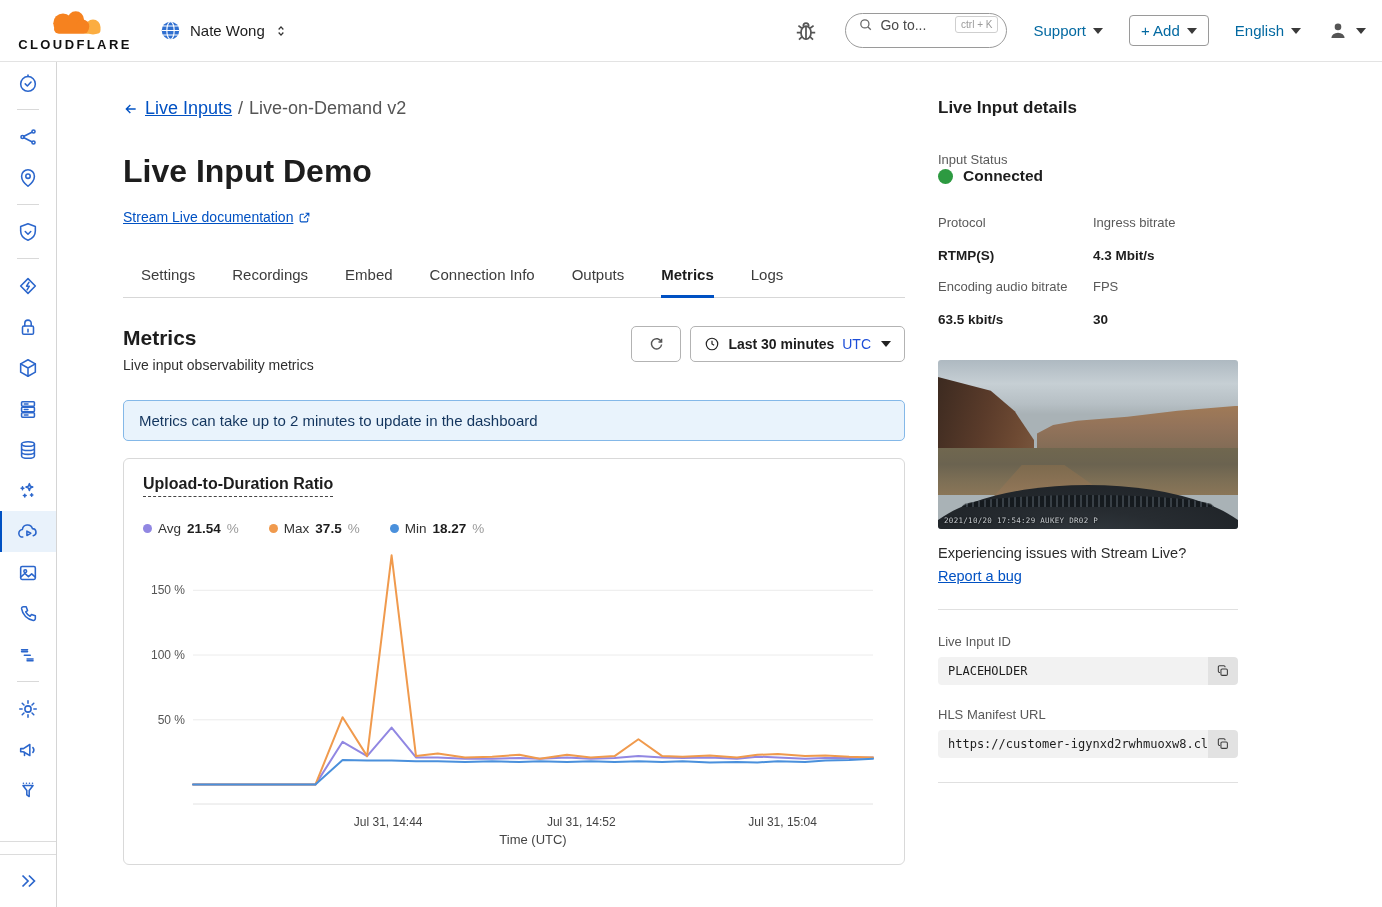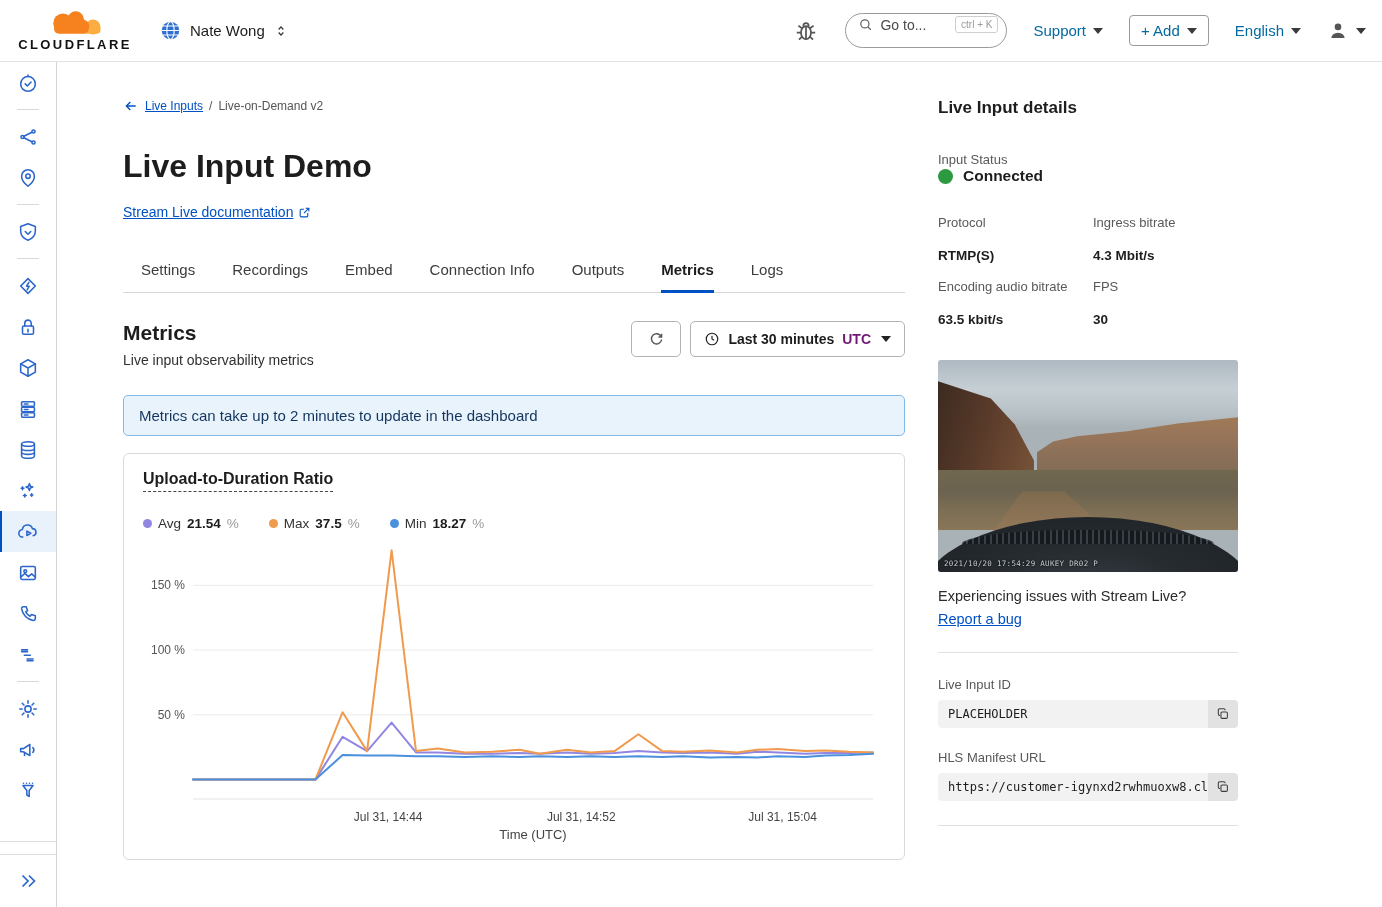--- a/index.html
+++ b/index.html
@@ -43,42 +43,42 @@
   .side-foot .line2{ height:13px; border-bottom:1px solid #dcdcdc; }
   .collapse{ height:52px; display:flex; align-items:center; justify-content:center;
     color:var(--icon-blue); cursor:pointer;}
 
   
   .page{ margin-left:57px; display:flex; padding:36px 0 0 66px; gap:33px;}
   .main-col{ width:782px; }
   .right-col{ width:300px; }
 
   
-  .breadcrumb{ font-size:12px; display:flex; align-items:center; gap:6px;}
+  .breadcrumb{ font-size:18px; display:flex; align-items:center; gap:6px;}
   a.link{ color:var(--accent); text-decoration:underline; cursor:pointer;}
   .crumb-rest{ color:#555;}
   h1{ font-size:32px; font-weight:700; margin:34px 0 18px; color:#1d1d1d;}
   .doc-link{ font-size:14px; display:inline-flex; align-items:center; gap:5px;}
 
   
   .tabs{ display:flex; gap:37px; margin-top:30px; border-bottom:1px solid #d7d7d7; padding:0 18px;}
   .tab{ background:none; border:none; font-family:inherit; font-size:15px; color:#3c3c3c;
     padding:10px 0 12px; cursor:pointer; border-bottom:3px solid transparent; margin-bottom:-1px;}
   .tab.active{ font-weight:700; color:#1d1d1d; border-bottom-color:var(--accent);}
 
   
   .metrics-head{ display:flex; align-items:flex-start; margin-top:28px;}
   .metrics-head h2{ font-size:21px; font-weight:700; color:#1d1d1d;}
   .metrics-sub{ font-size:14px; color:#303030; margin-top:7px;}
   .metrics-ctrls{ margin-left:auto; display:flex; gap:9px;}
   .btn{ border:1px solid #b3b3b3; border-radius:5px; background:#fff; height:36px;
     display:flex; align-items:center; gap:8px; padding:0 13px; cursor:pointer; font-family:inherit;}
   .btn.icon-only{ width:50px; justify-content:center;}
   .range-label{ font-size:14px; font-weight:700; color:#1d1d1d;}
-  .range-zone{ font-size:14px; color:#701a75;font-weight:bold;}
+  .range-zone{ font-size:14px; color:#1d4ed8;}
   .btn .caret{ border-top-color:#222; margin-left:2px;}
 
   
   .banner{ margin-top:27px; border:1px solid var(--banner-border,#84b8e8);
     background:var(--banner-bg,#e9f3fc); border-radius:5px; padding:11px 15px;
     font-size:15px; color:var(--banner-text,#13355e);}
 
   
   .card{ margin-top:17px; border:1px solid #d9d9d9; border-radius:6px; background:#fff;
     padding:16px 19px 12px;}
@@ -92,21 +92,21 @@
   .chart-wrap{ margin-top:10px;}
 
   
   .panel-h{ font-size:17px; font-weight:700; color:#1d1d1d;}
   .lbl{ font-size:13px; color:#595959;}
   .status-row{ display:flex; align-items:center; gap:10px; }
   .status-dot{ width:15px; height:15px; border-radius:50%; background:var(--green,#2d9a41);}
   .status-txt{ font-size:15.5px; font-weight:700; color:#1d1d1d;}
   .details-grid{ display:grid; grid-template-columns:1fr 1fr; column-gap:10px; row-gap:16px; margin-top:30px;}
   .fvalue{ font-size:13.5px; font-weight:700; color:#1d1d1d; margin-top:18px;}
-  .thumb{ width:300px; height:212px; border-radius:3px; overflow:hidden; position:relative; margin-top:33px;
+  .thumb{ width:300px; height:169px; border-radius:3px; overflow:hidden; position:relative; margin-top:33px;
     background:linear-gradient(180deg,#aeb9c1 0%,#c6cfd4 14%,#b6bfc4 26%,#a9b2b6 32%);}
   .t-mesa-r{ position:absolute; left:33%; right:0; top:27%; height:30%;
     background:linear-gradient(180deg,#a07a57 0%,#93735a 40%,#7d6a55 100%);
     clip-path:polygon(0 55%,8% 38%,20% 30%,45% 22%,70% 10%,100% 0,100% 100%,0 100%);}
   .t-cliff-l{ position:absolute; left:0; top:10%; width:32%; height:68%;
     background:linear-gradient(105deg,#3c2a20 0%,#5a3b2a 45%,#6e4a33 75%,#7c5a41 100%);
     clip-path:polygon(0 0,55% 12%,80% 30%,100% 55%,100% 100%,0 100%);}
   .t-scrub{ position:absolute; left:0; right:0; top:52%; height:28%;
     background:linear-gradient(180deg,#70674f 0%,#6b6350 35%,#7d6f55 70%,#8a7658 100%);}
   .t-road{ position:absolute; left:18%; top:62%; width:40%; height:20%;

